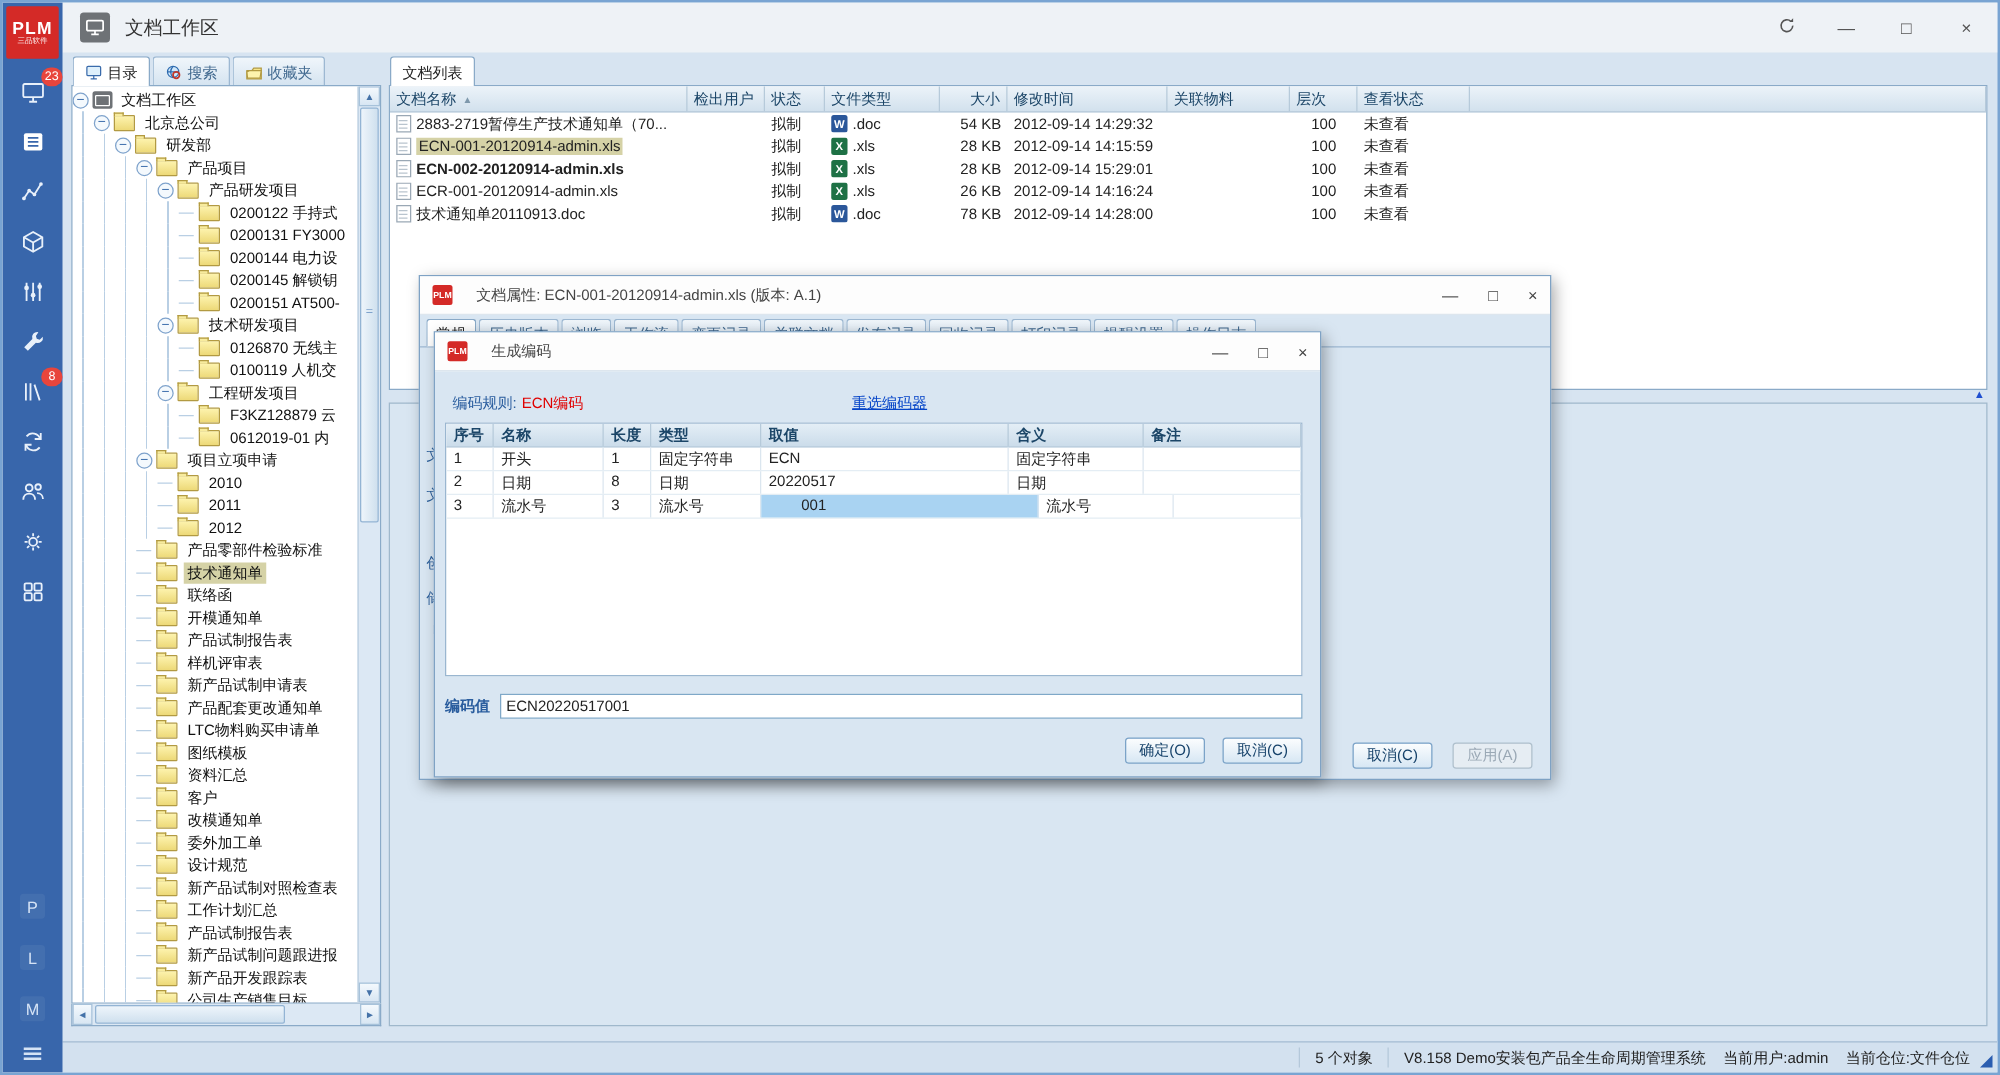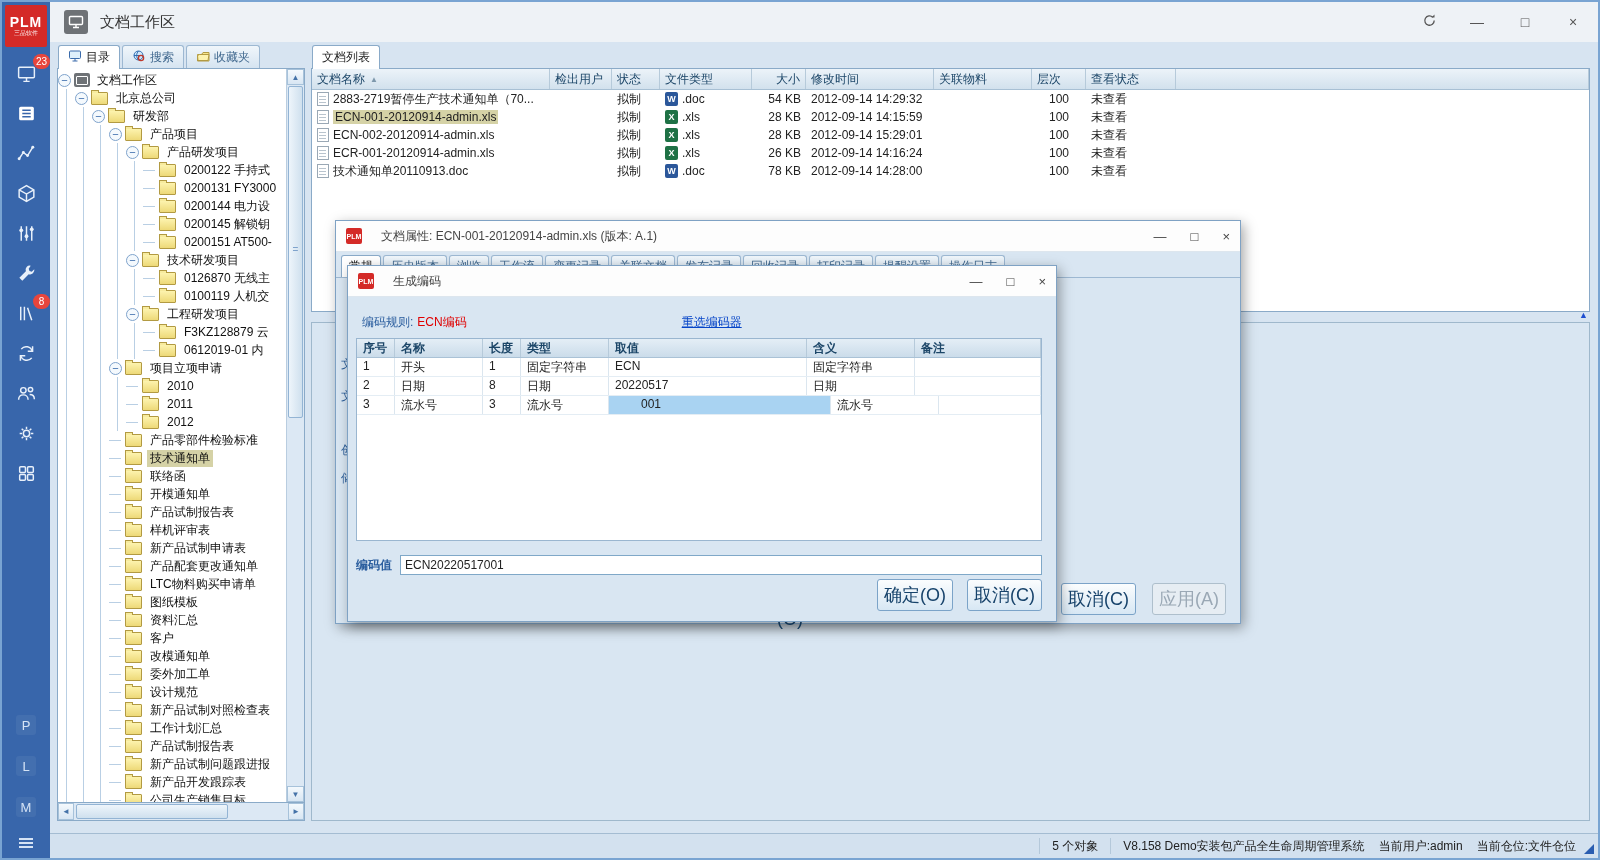--- a/index.html
+++ b/index.html
@@ -23,21 +23,21 @@
   .main{position:absolute;left:48px;top:0;right:0;bottom:0;}
   .titlebar{height:40px;background:#eef2f6;display:flex;align-items:center;padding:0 14px;}
   .app-icon{width:24px;height:24px;background:#6e7276;border-radius:3px;display:flex;align-items:center;justify-content:center;margin-right:12px;}
   .page-title{font-size:15px;color:#333;}
   .win-controls{margin-left:auto;display:flex;align-items:center;gap:26px;color:#555;font-size:14px;}
   .win-btn{width:22px;text-align:center;cursor:pointer;}
 
   .content{position:absolute;top:40px;left:0;right:0;bottom:24px;}
 
   
-  .tab{display:flex;gap:4px;padding:3px 9px 2px;border:1px solid #9db8d2;border-bottom:none;border-radius:3px 3px 0 0;background:linear-gradient(#f0f6fb,#d4e3f0);color:#41698f;cursor:pointer;white-space:nowrap;}
+  .tab{display:flex;align-items:center;gap:4px;padding:3px 9px 2px;border:1px solid #9db8d2;border-bottom:none;border-radius:3px 3px 0 0;background:linear-gradient(#f0f6fb,#d4e3f0);color:#41698f;cursor:pointer;white-space:nowrap;}
   .tab.active{background:#fff;border-color:#8aaac8;color:#222;position:relative;z-index:2;}
 
   
   .left-panel{position:absolute;left:7px;top:3px;width:248px;bottom:13px;display:flex;flex-direction:column;}
   .panel-tabs{height:24px;display:flex;gap:2px;padding-left:1px;}
   .tree-outer{flex:1;display:flex;border:1px solid #8aaac8;background:#fff;overflow:hidden;margin-top:-1px;}
   .tree{flex:1;overflow:hidden;padding-top:2px;white-space:nowrap;}
   .tree-row{display:flex;align-items:center;height:18px;cursor:pointer;}
   .tg{flex:0 0 17px;align-self:stretch;background:linear-gradient(to right,transparent 8px,#b9cfe4 8px,#b9cfe4 9px,transparent 9px);}
   .tdash{flex:0 0 16px;height:18px;background-image:linear-gradient(#b9cfe4,#b9cfe4);background-repeat:no-repeat;background-size:12px 1px;background-position:0 9px;}
@@ -82,21 +82,21 @@
   .dlg{position:absolute;background:#d9e6f2;border:1px solid #7fa2c4;box-shadow:3px 4px 12px rgba(0,0,0,.35);}
   .dlg-title{height:30px;background:#fdfdfd;border-bottom:1px solid #dde6ee;display:flex;align-items:center;gap:19px;padding:0 10px;}
   .plm-mini{width:16px;height:16px;background:#d42a27;border-radius:2px;color:#fff;font-size:7px;font-weight:bold;display:flex;align-items:center;justify-content:center;flex:0 0 16px;}
   .dlg-title .t{color:#444;font-size:12px;}
   .dlg-controls{margin-left:auto;display:flex;gap:24px;color:#444;font-size:13px;}
   .dlg-tabs{display:flex;gap:2px;padding:3px 5px 0;height:22px;border-bottom:1px solid #9db8d2;box-sizing:content-box;}
   .dlg-tabs .tab{padding:2px 7px 1px;font-size:12px;}
   .outer-body{position:relative;height:calc(100% - 56px);}
   .plabel{position:absolute;left:5px;width:10px;overflow:hidden;white-space:nowrap;color:#2c5f9b;}
   .dlg-btns{position:absolute;bottom:9px;right:14px;display:flex;gap:16px;}
-  .btn{min-width:64px;height:32px;border:1px solid #7ba3c8;border-radius:3px;background:linear-gradient(#fbfdfe,#d7e7f4);color:#17436b;font-size:18px;font-family:inherit;cursor:pointer;}
+  .btn{min-width:64px;height:21px;border:1px solid #7ba3c8;border-radius:3px;background:linear-gradient(#fbfdfe,#d7e7f4);color:#17436b;font-size:12px;font-family:inherit;cursor:pointer;}
   .btn:disabled{color:#9aa8b5;border-color:#aebfcc;background:#e6edf3;cursor:default;}
 
   
   .rule-row{position:absolute;left:14px;top:48px;right:14px;display:flex;align-items:center;}
   .rule-label{color:#c33a35;}
   .rule-value{color:#e00000;margin-left:4px;}
   .relink{color:#0645c8;text-decoration:underline;margin-left:215px;cursor:pointer;}
   .code-table{position:absolute;left:8px;right:14px;top:72px;bottom:80px;background:#fff;border:1px solid #9ab6d0;overflow:hidden;}
   .ct-header{display:flex;height:18px;background:linear-gradient(#e4eef6,#cbdcEA);border-bottom:1px solid #aac2d6;color:#1c4668;}
   .ct-hc{padding:1px 6px;border-right:1px solid #b6cada;box-sizing:border-box;overflow:hidden;white-space:nowrap;font-weight:bold;}
@@ -670,21 +670,21 @@
                   <span class="ficon excel">X</span>
                   <span>.xls</span>
                 </span>
                 <span class="dc" style="width: 54px; justify-content: flex-end;">28 KB</span>
                 <span class="dc" style="width: 128px;">2012-09-14 14:15:59</span>
                 <span class="dc" style="width: 98px;"></span>
                 <span class="dc" style="width: 54px; justify-content: center;">100</span>
                 <span class="dc" style="width: 90px;">未查看</span>
               </div>
               <div class="doc-row">
-                <span class="dc" style="width: 238px;">
+                <span class="dc" style="width: 238px; font-weight: bold;">
                   <span class="doc-ico"></span>
                   <span>ECN-002-20120914-admin.xls</span>
                 </span>
                 <span class="dc" style="width: 62px;"></span>
                 <span class="dc" style="width: 48px;">拟制</span>
                 <span class="dc" style="width: 92px;">
                   <span class="ficon excel">X</span>
                   <span>.xls</span>
                 </span>
                 <span class="dc" style="width: 54px; justify-content: flex-end;">28 KB</span>

